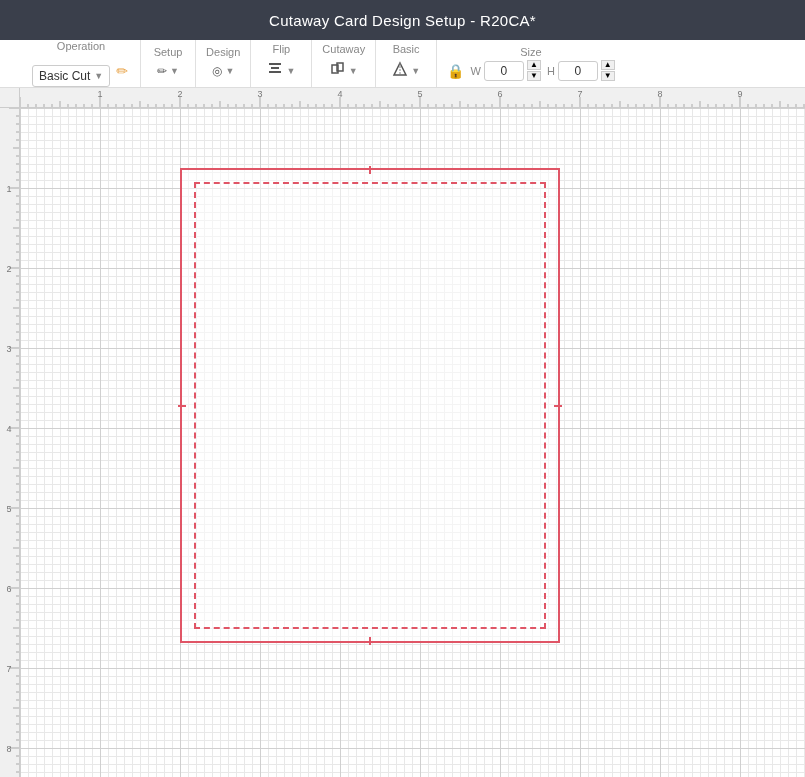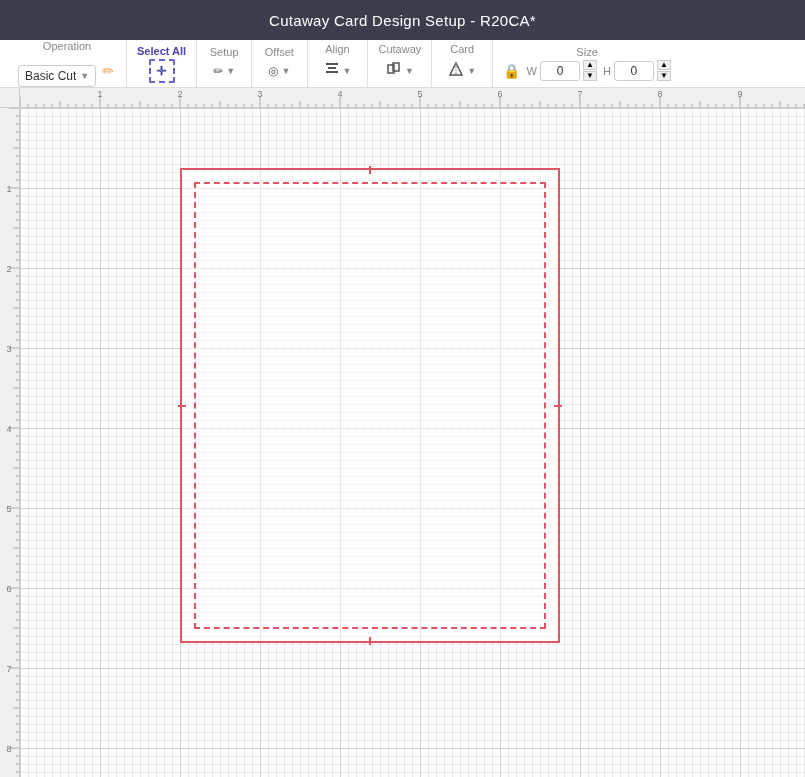--- a/index.html
+++ b/index.html
@@ -20,21 +20,21 @@
       justify-content: center;
     }
 
     
     #toolbar {
       background: #ffffff;
       border-bottom: 1px solid #ddd;
       display: flex;
       align-items: center;
       height: 48px;
-      padding: 0 8px;
+      padding: 0 22px;
       gap: 0;
     }
 
     .toolbar-group {
       display: flex;
       align-items: center;
       padding: 0 10px;
       border-right: 1px solid #e0e0e0;
       height: 100%;
       gap: 4px;
@@ -284,52 +284,44 @@
       <div class="operation-select">
         <div class="select-dropdown">
           <span>Basic Cut</span>
           <span class="chevron">▼</span>
         </div>
         <button class="icon-btn pencil-icon">✏</button>
       </div>
     </div>
   </div>
 
-  <div class="toolbar-group">
-    <div class="toolbar-group-inner">
-      <span class="toolbar-label" style="color:#4444aa; font-weight:600;">Select All</span>
-      <button class="select-all-btn">
-        <span class="plus-icon">✛</span>
-      </button>
-    </div>
-  </div>
 
   <div class="toolbar-group">
     <div class="toolbar-group-inner">
       <span class="toolbar-label">Setup</span>
       <button class="toolbar-btn">
         <span>✏</span>
         <span class="chevron">▼</span>
       </button>
     </div>
   </div>
 
   <div class="toolbar-group">
     <div class="toolbar-group-inner">
-      <span class="toolbar-label">Offset</span>
+      <span class="toolbar-label">Design</span>
       <button class="toolbar-btn">
         <span>◎</span>
         <span class="chevron">▼</span>
       </button>
     </div>
   </div>
 
   <div class="toolbar-group">
     <div class="toolbar-group-inner">
-      <span class="toolbar-label">Align</span>
+      <span class="toolbar-label">Flip</span>
       <button class="toolbar-btn">
         <span>
           <svg width="16" height="16" viewBox="0 0 16 16">
             <rect x="2" y="2" width="12" height="2" fill="#555"></rect>
             <rect x="4" y="6" width="8" height="2" fill="#555"></rect>
             <rect x="2" y="10" width="12" height="2" fill="#555"></rect>
           </svg>
         </span>
         <span class="chevron">▼</span>
       </button>
@@ -346,21 +338,21 @@
             <rect x="7" y="2" width="6" height="8" fill="none" stroke="#555" stroke-width="1.5"></rect>
           </svg>
         </span>
         <span class="chevron">▼</span>
       </button>
     </div>
   </div>
 
   <div class="toolbar-group">
     <div class="toolbar-group-inner">
-      <span class="toolbar-label">Card</span>
+      <span class="toolbar-label">Basic</span>
       <button class="toolbar-btn">
         <span>
           <svg width="16" height="16" viewBox="0 0 16 16">
             <polygon points="8,2 14,14 2,14" fill="none" stroke="#555" stroke-width="1.5"></polygon>
             <line x1="8" y1="2" x2="8" y2="14" stroke="#888" stroke-width="1" stroke-dasharray="2,1"></line>
           </svg>
         </span>
         <span class="chevron">▼</span>
       </button>
     </div>

